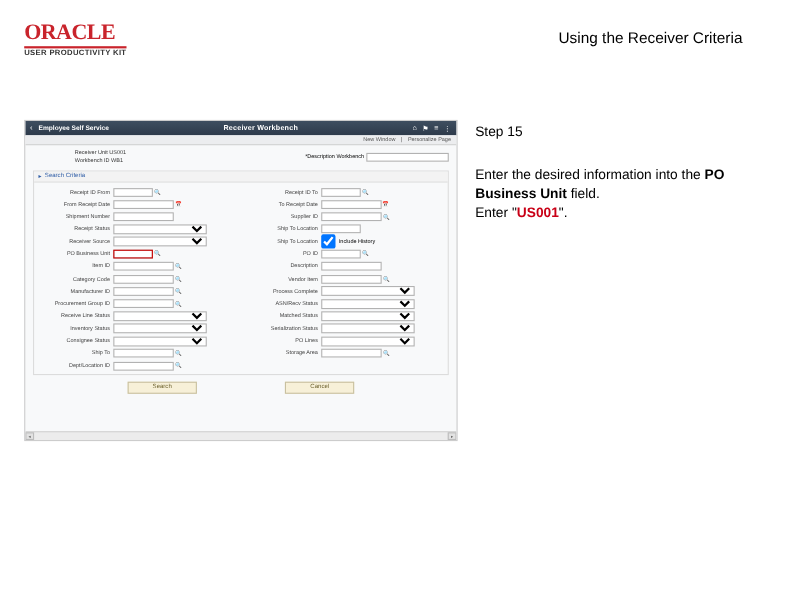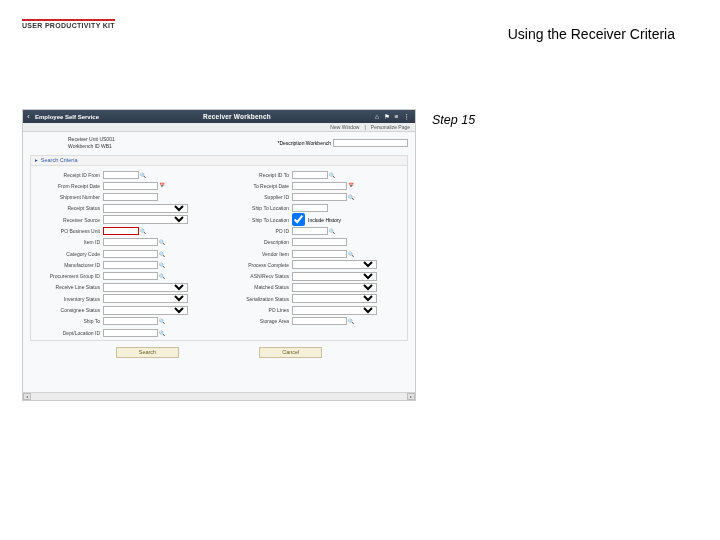--- a/index.html
+++ b/index.html
@@ -35,29 +35,30 @@
   .lookup{ width:7px; height:7px; font-size:5px; color:#777; display:inline-flex; align-items:center; justify-content:center;}
   .cal{ width:7px; height:7px; font-size:5px; color:#6a8; }
   .highlight-field { outline: 1.5px solid #cc0000; outline-offset:-1px; }
   .ss-buttons { display:flex; justify-content:center; gap:80px; margin:6px 0 4px 0;}
   .ss-btn { font-size:5.5px; padding:1.5px 22px; background:#f7f0d8; border:1px solid #c8c0a0; color:#6a5f2b;}
   .ss-scrollbar-bottom{ position:absolute; bottom:0; left:0; right:0; height:8px; background:#ececec; border-top:1px solid #d2d2d2; display:flex; align-items:center;}
   .ss-sb-arrow{ width:8px; height:7px; background:#e2e2e2; border:1px solid #bcbcbc; font-size:4px; display:flex; align-items:center; justify-content:center; color:#666;}
   .ss-sb-track{ flex:1; height:7px;}
 
   .side-panel{ position:absolute; top:112px; left:432px; width:260px; font-size:12.5px; line-height:1.35;}
-  .step-num{ margin-bottom:22px;font-style:italic;}
+  .step-num{ margin-bottom:22px;}
   .instr-para{}
   .instr-para b{ font-weight:bold;}
   .val{ color:#c90016; font-weight:bold;}
 </style>
 </head>
 <body>
 
 <div class="logo">
+  <div class="oracle-word">ORACLE</div>
   <div class="bar"></div>
   <div class="upk">USER PRODUCTIVITY KIT</div>
 </div>
 
 <div class="doc-title">Using the Receiver Criteria</div>
 
 <div class="screenshot">
   <div class="ss-topbar">
     <span class="ss-back">‹</span>
     <span class="ss-ess">Employee Self Service</span>
@@ -297,13 +298,17 @@
 
   <div class="ss-scrollbar-bottom">
     <div class="ss-sb-arrow">◂</div>
     <div class="ss-sb-track"></div>
     <div class="ss-sb-arrow">▸</div>
   </div>
 </div>
 
 <div class="side-panel">
   <div class="step-num">Step 15</div>
+  <div class="instr-para">
+    <span>Enter the desired information into the </span><b>PO Business Unit</b><span> field.</span><br>
+    <span>Enter "</span><span class="val">US001</span><span>".</span>
+  </div>
 </div>
 
 </body></html>

